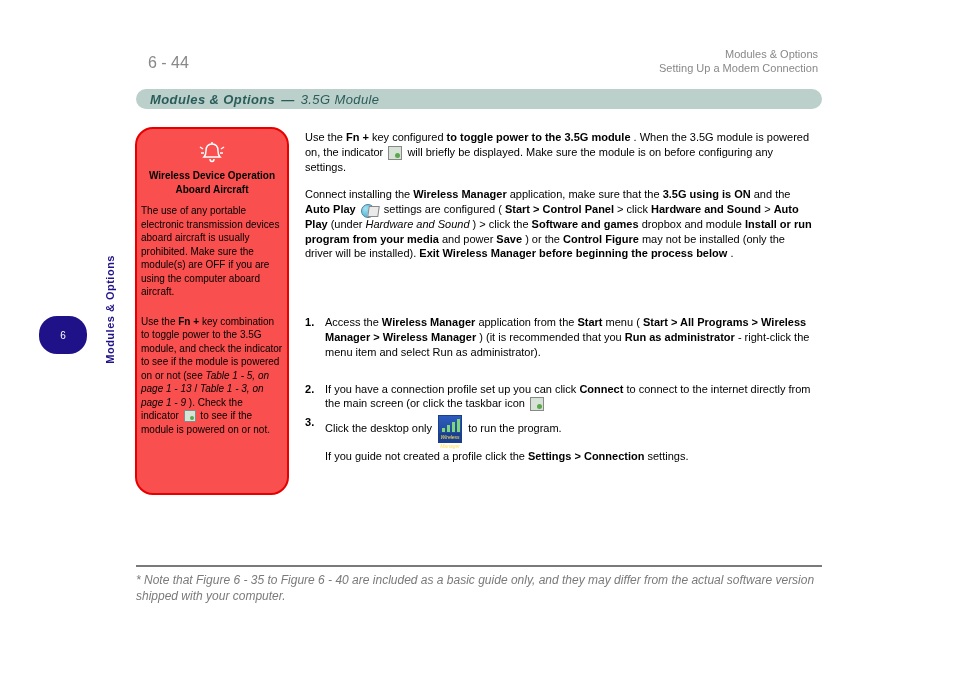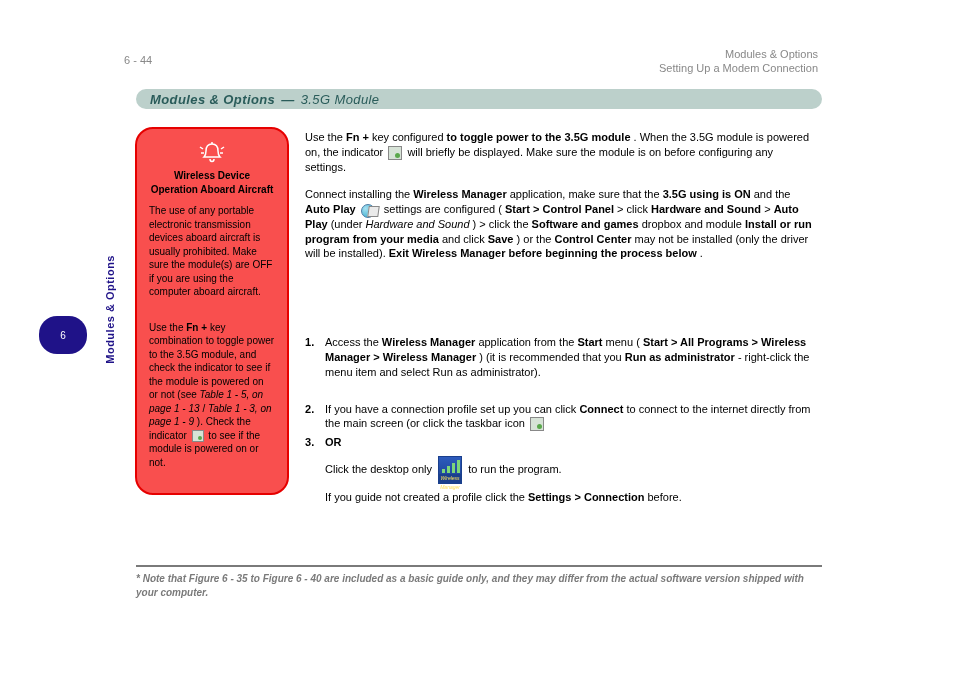--- a/index.html
+++ b/index.html
@@ -5,21 +5,21 @@
   * { box-sizing: border-box; margin: 0; padding: 0; }
   body {
     width: 954px;
     height: 673px;
     background: #ffffff;
     font-family: Arial, Helvetica, sans-serif;
     position: relative;
     font-size: 12px;
     color: #000;
   }
-  .top-left-pg { position:absolute; left:124px; top:54px; font-size:11px; color:#888;}
+  .top-left-pg { position:absolute; left:148px; top:54px; font-size:16px; color:#888;}
   .top-right-group { position:absolute; right:136px; top:47px; font-size:11px; color:#888; text-align:right; line-height:1.3;}
   .title-bar {
     position:absolute;
     left:136px; top:89px;
     width:686px; height:20px;
     background:#bcd0cb;
     border-radius:10px;
     display:flex; align-items:center;
     padding:0 14px;
   }
@@ -47,21 +47,21 @@
     display:flex; align-items:center; justify-content:center;
   }
   .page-marker span { color:#fff; font-size:10px; }
   .warning-box {
     position:absolute;
     left:135px; top:127px;
     width:154px; height:368px;
     background:#f94f4e;
     border:2px solid #e60000;
     border-radius:18px;
-    padding:10px 12px;
+    padding:10px 4px;
     font-size:10px;
     line-height:1.35;
   }
   .warning-box .bell {
     display:block;
     margin:2px auto 6px auto;
   }
   .warning-box b { font-weight:bold; }
   .warning-inline-icon {
     display:inline-block; vertical-align:middle;
@@ -108,21 +108,21 @@
     border:1px solid #4c7ca5;
   }
   .body-col .ico-globe::after {
     content:""; position:absolute; right:0; top:3px;
     width:9px; height:9px;
     border:1px solid #888; background:#eaeaea;
     transform:skewX(-8deg);
   }
   .steps { position:absolute; left:305px; top:315px; width:512px; font-size:11px; line-height:1.35; }
   .steps ol { list-style:none; counter-reset: step; }
-  .steps li { position:relative; padding-left:20px; margin-bottom:22px;margin-top:20px; }
+  .steps li { position:relative; padding-left:20px; margin-bottom:22px; }
   .steps li::before {
     counter-increment: step;
     content: counter(step) ".";
     position:absolute; left:0; top:0;
     font-weight:bold;
   }
   .steps li b { font-weight:bold; }
   .steps .note-space { height:6px; }
   .steps .or-row { display:block; margin:6px 0 6px 0;}
   .wm-icon {
@@ -152,23 +152,23 @@
   .footer-rule {
     position:absolute;
     left:136px; top:565px;
     width:686px; height:2px;
     background:#7a7a7a;
   }
   .footer-text {
     position:absolute;
     left:136px; top:572px;
     width:686px;
-    font-size:10px;
+    font-size:12px;
     font-style:italic;
-    font-weight:bold;
+    font-weight:normal;
     color:#7a7a7a;
     line-height:1.35;
   }
 </style>
 </head>
 <body>
 
 <div class="top-left-pg">6 - 44</div>
 <div class="top-right-group">
   <div>Modules &amp; Options</div>
@@ -193,21 +193,21 @@
       <path d="M14 3 C10 3 8 6 8 10 C8 14 6 16 6 16 L22 16 C22 16 20 14 20 10 C20 6 18 3 14 3 Z"></path>
       <path d="M12 18 C12 19.5 13 20.5 14 20.5 C15 20.5 16 19.5 16 18"></path>
       <line x1="14" y1="1" x2="14" y2="3"></line>
       <line x1="2" y1="6" x2="5" y2="8"></line>
       <line x1="3" y1="12" x2="6" y2="12"></line>
       <line x1="26" y1="6" x2="23" y2="8"></line>
       <line x1="25" y1="12" x2="22" y2="12"></line>
     </g>
   </svg>
   <div style="text-align:center; font-weight:bold; margin-bottom:8px;">Wireless Device Operation Aboard Aircraft</div>
-  <div style="margin-bottom:22px;">The use of any portable electronic transmission devices aboard aircraft is usually prohibited. Make sure the module(s) are OFF if you are using the computer aboard aircraft.</div>
+  <div style="margin-bottom:16px;">The use of any portable electronic transmission devices aboard aircraft is usually prohibited. Make sure the module(s) are OFF if you are using the computer aboard aircraft.</div>
   <div>
     <span>Use the </span>
     <b>Fn + </b>
     <span> key combination to toggle power to the 3.5G module, and check the indicator to see if the module is powered on or not (see </span>
     <i>Table 1 - 5, on page 1 - 13</i>
     <span>/ </span>
     <i>Table 1 - 3, on page 1 - 9</i>
     <span>). Check the indicator </span>
     <span class="warning-inline-icon"></span>
     <span> to see if the module is powered on or not.</span>
@@ -237,24 +237,24 @@
     <span> &gt; click </span>
     <b>Hardware and Sound</b>
     <span> &gt; </span>
     <b>Auto Play</b>
     <span> (under </span>
     <i>Hardware and Sound</i>
     <span>) &gt; click the </span>
     <b>Software and games</b>
     <span> dropbox and module </span>
     <b>Install or run program from your media</b>
-    <span> and click </span>
+    <span> and power </span>
     <b>Save</b>
     <span>) or the </span>
-    <b>Control Center</b>
+    <b>Control Figure</b>
     <span> may not be installed (only the driver will be installed). </span>
     <b>Exit Wireless Manager before beginning the process below</b>
     <span>.</span>
   </p>
 </div>
 
 <div class="steps">
   <ol>
     <li>
       <span>Access the </span>
@@ -270,38 +270,35 @@
     <li>
       <span>If you have a connection profile set up you can click </span>
       <b>Connect</b>
       <span> to connect to the internet directly from the main screen (or click the taskbar icon </span>
       <span class="ico-taskbar" style="display:inline-block;"></span>
       
       
       
     </li>
     <li style="margin-top:-18px;">
-      <span class="or-row">
-        <b>OR</b>
-      </span>
       <span>Click the desktop only </span>
       <span class="wm-icon">
         <span class="bars">
             <span></span>
             <span></span>
             <span></span>
             <span></span>
           </span>
         <span class="label">Wireless Manager</span>
       </span>
       <span> to run the program.</span>
       <div class="note-space"></div>
       <span>If you guide not created a profile click the </span>
       <b>Settings &gt; Connection </b>
-      <span> before.</span>
+      <span> settings.</span>
     </li>
   </ol>
 </div>
 
 <style>
 .steps .ico-taskbar {
     display:inline-block; vertical-align:middle;
     width:14px; height:14px;
     background:#d7e3d7;
     border:1px solid #888;

